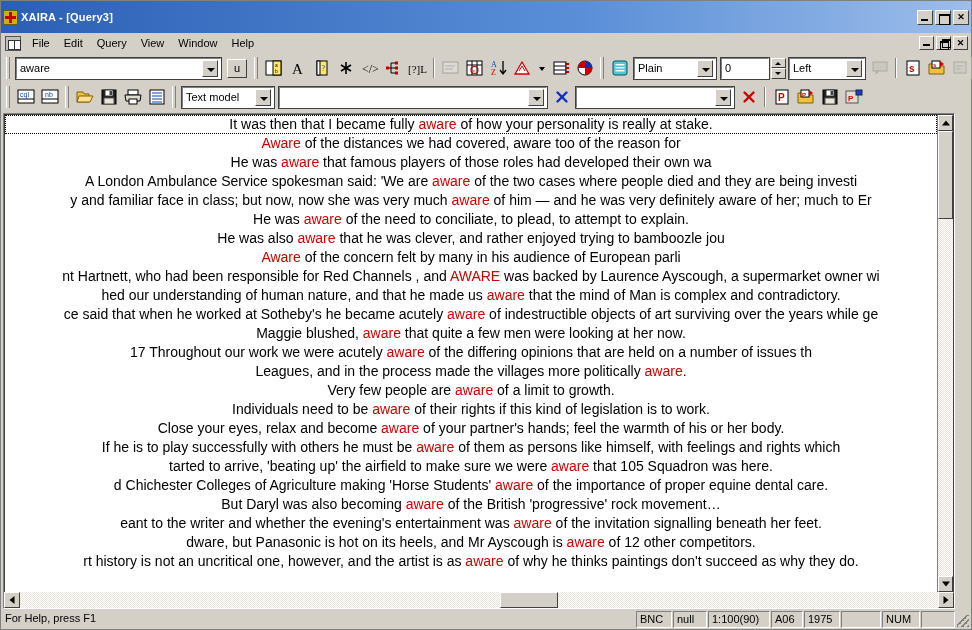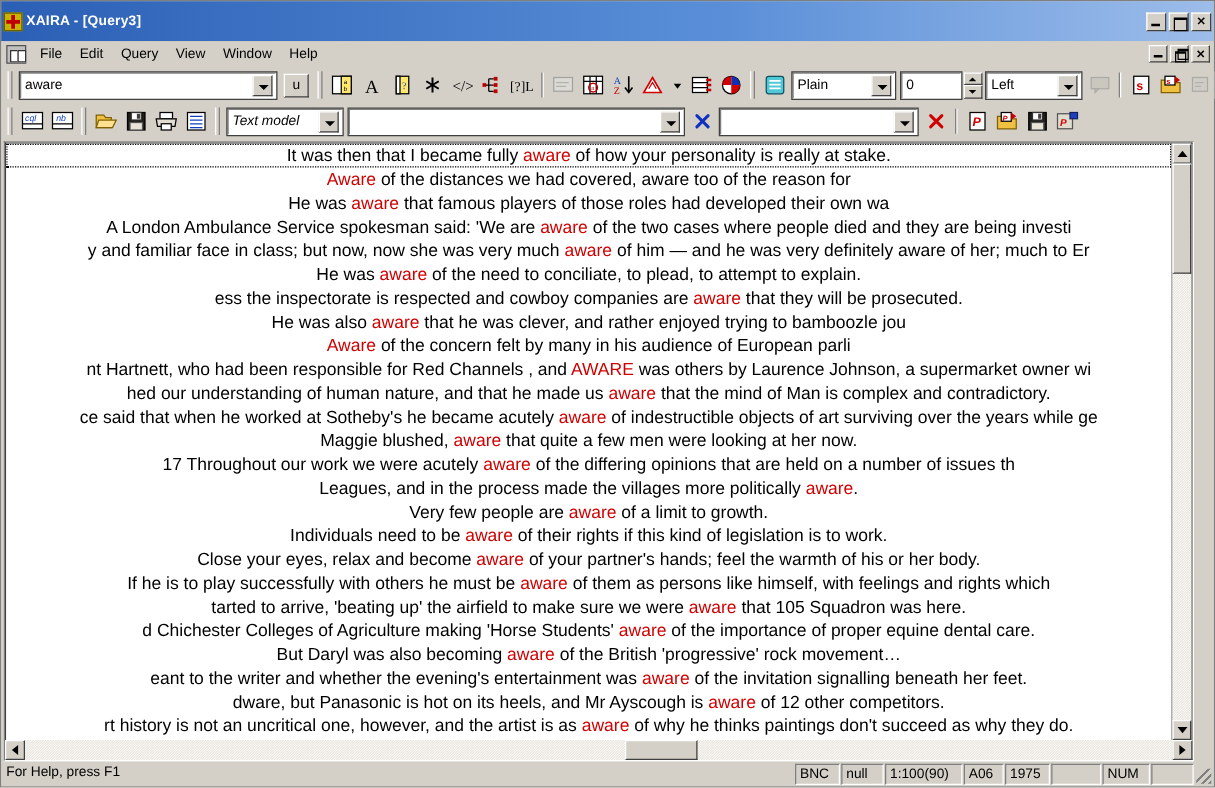--- a/index.html
+++ b/index.html
@@ -94,21 +94,21 @@
     position:absolute; left:0; right:0; top:0; bottom:0;
     font-size:9px; line-height:12px; text-align:center; color:#000;
   }
 
   
   .toolbar {
     background: #d4d0c8; display: flex; align-items: center;
     padding: 3px 2px; flex: 0 0 auto; gap: 1px;
   }
   .tb1 { height: 30px; }
-  .tb2 { height: 28px; font-style: italic; }
+  .tb2 { height: 28px; }
   .grip {
     width: 4px; height: 22px; margin: 0 3px;
     border-left: 1px solid #ffffff; border-right: 1px solid #808080;
     flex: 0 0 auto;
   }
   .sep {
     width: 2px; height: 20px; margin: 0 3px;
     border-left: 1px solid #808080; border-right: 1px solid #ffffff;
     flex: 0 0 auto;
   }
@@ -622,24 +622,23 @@
   <div class="client">
     <div class="doc">
       <div class="doc-inner">
         <div class="conc" id="conc-lines">
             <div class="line sel"><span>It was then that I became fully </span><span class="kw">aware</span><span> of how your personality is really at stake.</span></div>
             <div class="line"><span></span><span class="kw">Aware</span><span> of the distances we had covered, aware too of the reason for</span></div>
             <div class="line"><span>He was </span><span class="kw">aware</span><span> that famous players of those roles had developed their own wa</span></div>
             <div class="line"><span>A London Ambulance Service spokesman said: 'We are </span><span class="kw">aware</span><span> of the two cases where people died and they are being investi</span></div>
             <div class="line"><span>y and familiar face in class; but now, now she was very much </span><span class="kw">aware</span><span> of him — and he was very definitely aware of her; much to Er</span></div>
             <div class="line"><span>He was </span><span class="kw">aware</span><span> of the need to conciliate, to plead, to attempt to explain.</span></div>
-            <div class="line"><span>ess the inspectorate is respected and cowboy companies are </span><span class="kw">aware</span><span> that they will be prosecuted.</span></div>
             <div class="line"><span>He was also </span><span class="kw">aware</span><span> that he was clever, and rather enjoyed trying to bamboozle jou</span></div>
             <div class="line"><span></span><span class="kw">Aware</span><span> of the concern felt by many in his audience of European parli</span></div>
-            <div class="line"><span>nt Hartnett, who had been responsible for Red Channels , and </span><span class="kw">AWARE</span><span> was others by Laurence Johnson, a supermarket owner wi</span></div>
+            <div class="line"><span>nt Hartnett, who had been responsible for Red Channels , and </span><span class="kw">AWARE</span><span> was backed by Laurence Ayscough, a supermarket owner wi</span></div>
             <div class="line"><span>hed our understanding of human nature, and that he made us </span><span class="kw">aware</span><span> that the mind of Man is complex and contradictory.</span></div>
             <div class="line"><span>ce said that when he worked at Sotheby's he became acutely </span><span class="kw">aware</span><span> of indestructible objects of art surviving over the years while ge</span></div>
             <div class="line"><span>Maggie blushed, </span><span class="kw">aware</span><span> that quite a few men were looking at her now.</span></div>
             <div class="line"><span>17 Throughout our work we were acutely </span><span class="kw">aware</span><span> of the differing opinions that are held on a number of issues th</span></div>
             <div class="line"><span>Leagues, and in the process made the villages more politically </span><span class="kw">aware</span><span>.</span></div>
             <div class="line"><span>Very few people are </span><span class="kw">aware</span><span> of a limit to growth.</span></div>
             <div class="line"><span>Individuals need to be </span><span class="kw">aware</span><span> of their rights if this kind of legislation is to work.</span></div>
             <div class="line"><span>Close your eyes, relax and become </span><span class="kw">aware</span><span> of your partner's hands; feel the warmth of his or her body.</span></div>
             <div class="line"><span>If he is to play successfully with others he must be </span><span class="kw">aware</span><span> of them as persons like himself, with feelings and rights which</span></div>
             <div class="line"><span>tarted to arrive, 'beating up' the airfield to make sure we were </span><span class="kw">aware</span><span> that 105 Squadron was here.</span></div>

